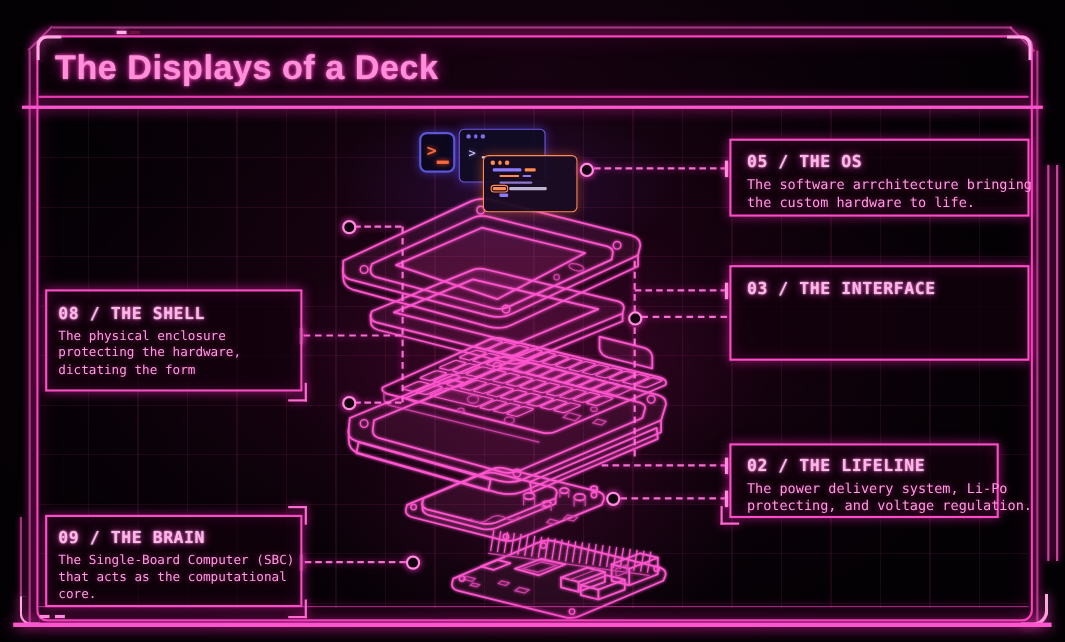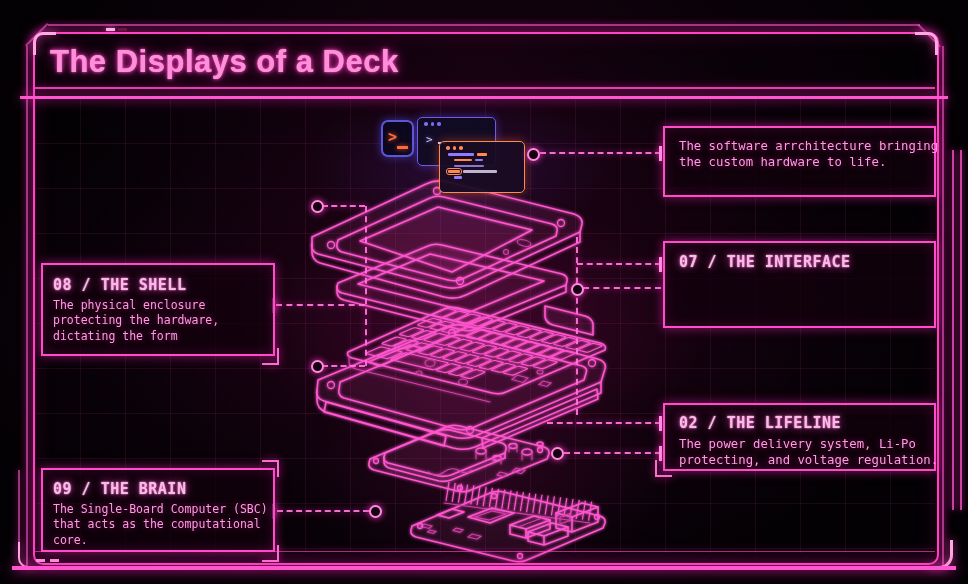--- a/index.html
+++ b/index.html
@@ -53,21 +53,21 @@
   .callout{
     position:absolute;border:2px solid #ff4cc8;background:rgba(18,2,13,.72);
     box-shadow:0 0 10px rgba(255,40,190,.55), inset 0 0 14px rgba(255,40,190,.16);
     color:#ff9be0;box-sizing:border-box;
   }
   .co-title{font-weight:700;font-size:15px;letter-spacing:.5px;color:#ffb7ea;
     text-shadow:0 0 8px rgba(255,70,200,.95),0 0 2px #ffd9f3;margin-bottom:4px;white-space:pre;}
   .co-body{font-size:12.3px;line-height:1.34;white-space:pre;text-shadow:0 0 6px rgba(230,40,170,.6);}
   .co-05{left:663px;top:126px;width:273px;height:71px;padding:10px 14px;}
   .co-04{left:663px;top:241px;width:273px;height:87px;padding:10px 14px;}
-  .co-02{left:663px;top:403px;width:273px;height:68px;padding:9px 14px;}
+  .co-02{left:663px;top:403px;width:245px;height:68px;padding:9px 14px;}
   .co-03{left:41px;top:263px;width:234px;height:93px;padding:11px 10px;}
   .co-03 .co-body,.co-01 .co-body{font-size:11.5px;}
   .co-03 .co-body{margin-top:0;}
   .co-01{left:41px;top:468px;width:234px;height:84px;padding:10px 10px;}
   .brk{position:absolute;width:15px;height:15px;border:0 solid #ff6ad2;filter:drop-shadow(0 0 4px rgba(255,40,190,.8));}
   .brk-03{left:262px;top:348px;border-right-width:2.5px;border-bottom-width:2.5px;}
   .brk-01a{left:262px;top:460px;border-right-width:2.5px;border-top-width:2.5px;}
   .brk-01b{left:262px;top:545px;border-right-width:2.5px;border-bottom-width:2.5px;}
   .brk-02{left:655px;top:460px;border-left-width:2.5px;border-bottom-width:2.5px;}
   
@@ -393,25 +393,26 @@
   <div class="rail" style="left:952px;top:150px;height:360px"></div>
   <div class="rail" style="left:960px;top:150px;height:360px"></div>
   <div class="mini-dash" style="left:106px;top:28px;width:9px;background:#ffb0e6;box-shadow:0 0 5px rgba(255,80,200,.9)"></div>
   <div class="mini-dash" style="left:118px;top:28px;width:9px;background:#70123f"></div>
   <div class="mini-dash" style="left:36px;top:559px;width:9px;background:#ff8ade"></div>
   <div class="mini-dash" style="left:50px;top:559px;width:9px;background:#ff8ade"></div>
 
   <div class="title">The Displays of a Deck</div>
 
   <div class="callout co-05">
+    <div class="co-title">05 / THE OS</div>
     <div class="co-body">The software arrchitecture bringing
 the custom hardware to life.</div>
   </div>
   <div class="callout co-04">
-    <div class="co-title">07 / THE INTERFACE</div>
+    <div class="co-title">03 / THE INTERFACE</div>
   </div>
   <div class="callout co-03">
     <div class="co-title">08 / THE SHELL</div>
     <div class="co-body">The physical enclosure
 protecting the hardware,
 dictating the form</div>
   </div>
   <div class="callout co-02">
     <div class="co-title">02 / THE LIFELINE</div>
     <div class="co-body">The power delivery system, Li-Po

